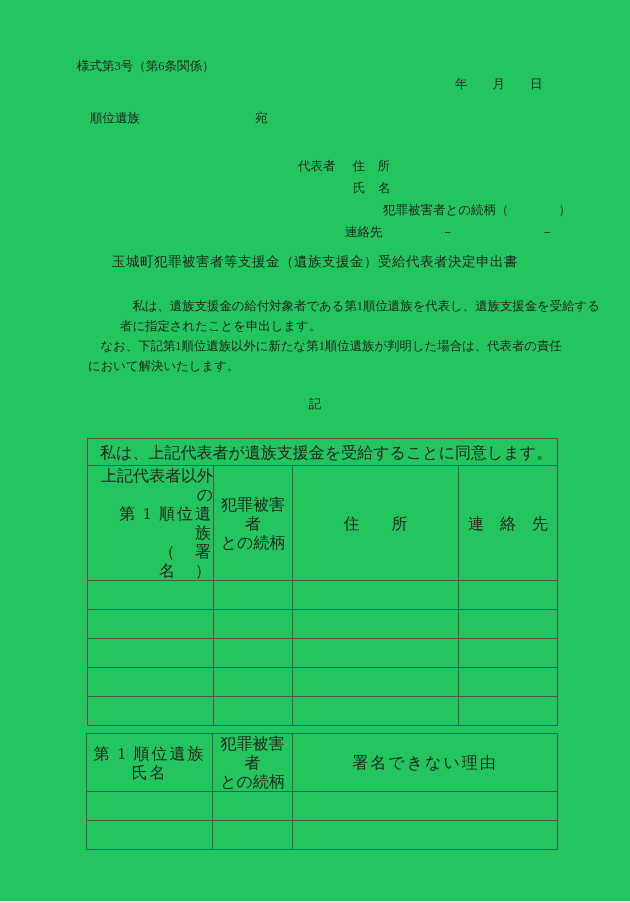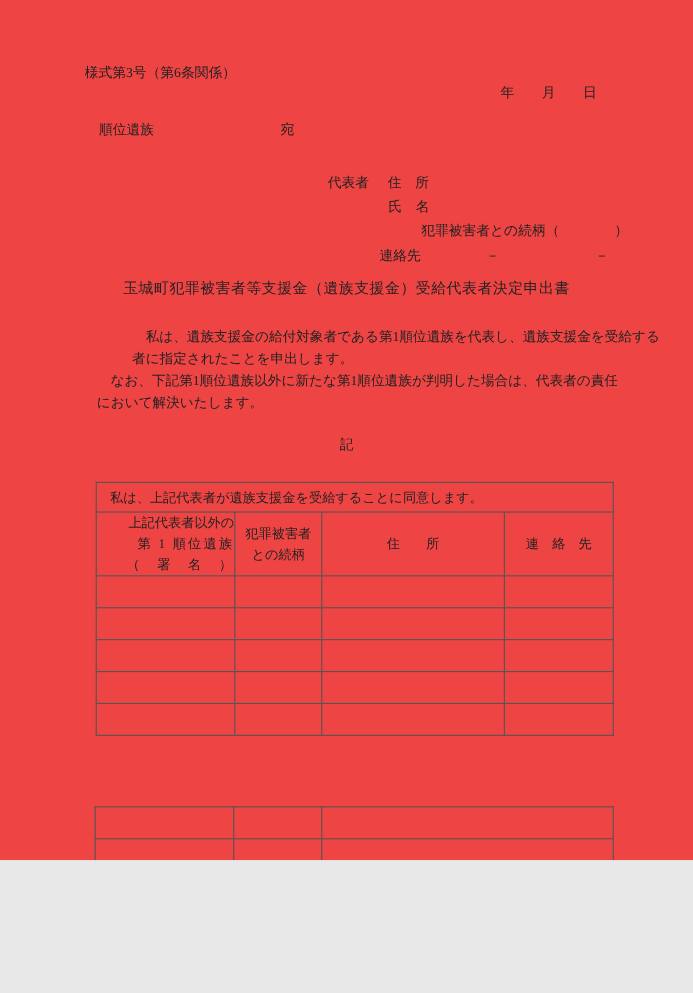--- a/index.html
+++ b/index.html
@@ -3,23 +3,23 @@
 <meta charset="utf-8">
 <style>
   html, body {
     margin: 0;
     padding: 0;
     background: #e8e8e8;
   }
   .page {
     position: relative;
     width: 630px;
-    height: 782px;
+    height: 901px;
     margin: 0 auto;
-    background: #ef4444;
+    background: #22c55e;
     color: #222;
     font-family: "Liberation Serif", "DejaVu Serif", serif;
     font-size: 12.5px;
     overflow: hidden;
   }
   .abs { position: absolute; }
   .pre { white-space: pre-line; }
 
   .form-number { left: 77px; top: 58px; }
   .date-line   { left: 455px; top: 76px; }
@@ -58,21 +58,21 @@
   .ki-label {
     left: 0; top: 396px;
     width: 630px;
     text-align: center;
   }
 
   table {
     position: absolute;
     border-collapse: collapse;
     table-layout: fixed;
-    font-size: 12px;
+    font-size: 16px;
     color: #222;
   }
   td, th {
     border: 1px solid #555;
     padding: 0;
     font-weight: normal;
     text-align: center;
     vertical-align: middle;
     line-height: 19px;
   }
@@ -185,20 +185,26 @@
   </table>
 
 
   <table class="table-2">
     <colgroup>
       <col style="width:126px">
         <col style="width:80px">
         <col style="width:265px">
     </colgroup>
     <tbody>
+      <tr class="t2-header-row">
+        <th class="ls2">第 1 順位遺族氏名</th>
+        <th class="pre">犯罪被害者
+との続柄</th>
+        <th class="ls2">署名できない理由</th>
+      </tr>
       <tr class="empty-row">
         <td></td>
         <td></td>
         <td></td>
       </tr>
       <tr class="empty-row">
         <td></td>
         <td></td>
         <td></td>
       </tr>

